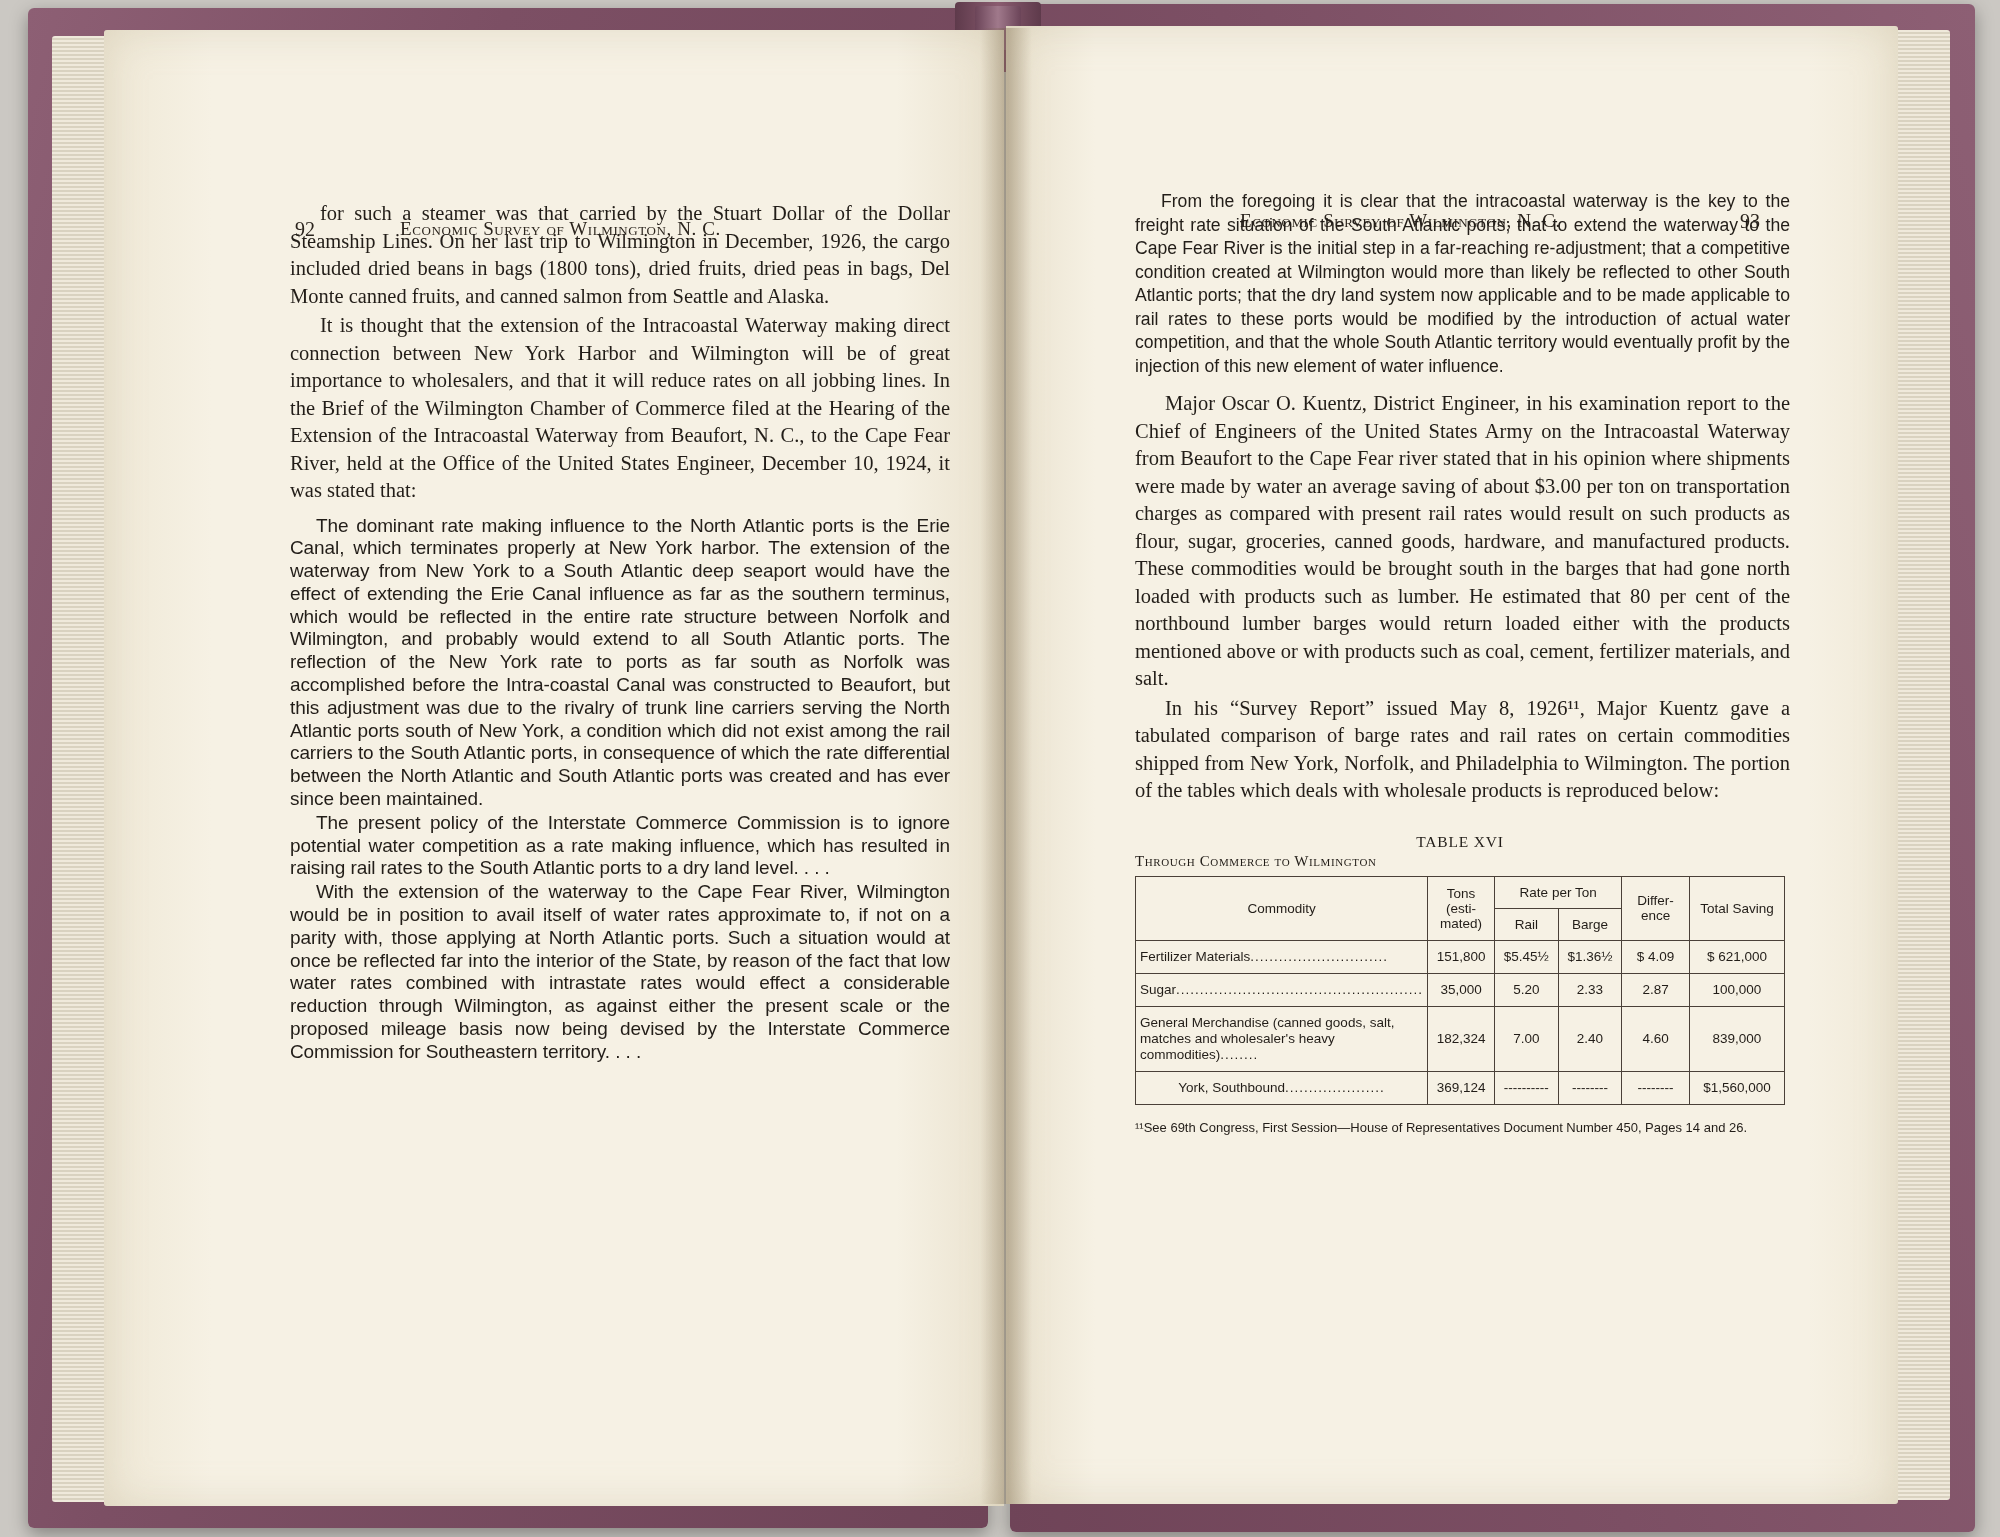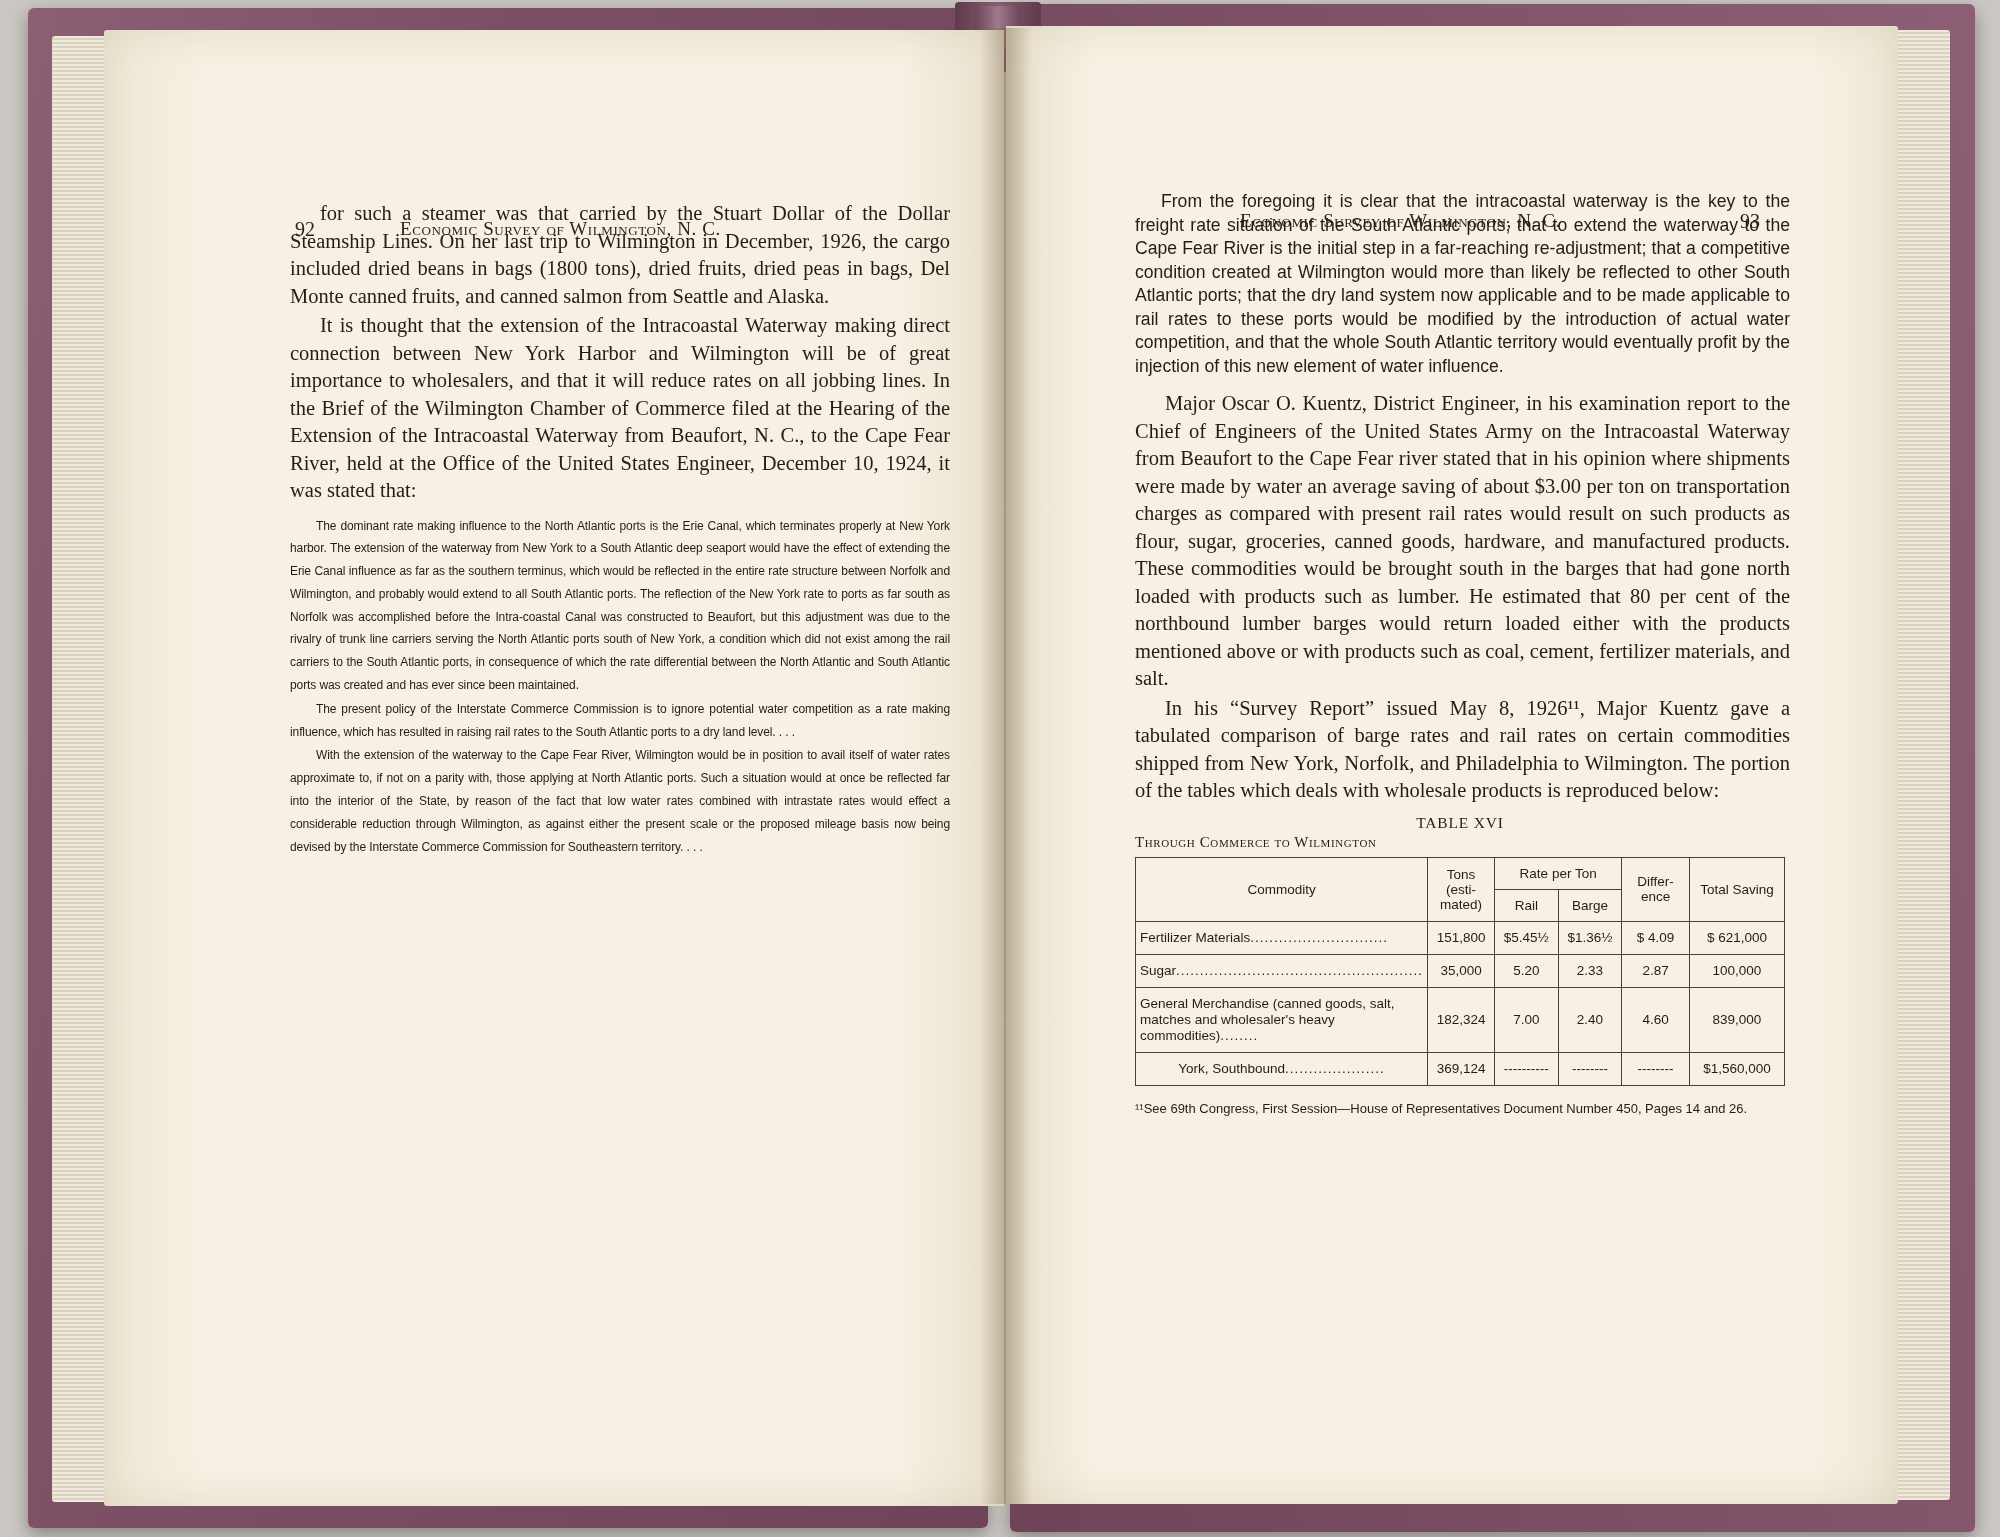--- a/index.html
+++ b/index.html
@@ -127,40 +127,40 @@
   h2.section {
     font-size: 20px;
     font-weight: bold;
     text-align: center;
     margin: 18px 0 10px 0;
     font-family: "Liberation Serif", serif;
   }
 
   p.quote {
     margin: 0 0 1px 0;
-    font-size: 12px;
+    font-size: 19px;
     line-height: 22.8px;
     text-align: justify;
     text-indent: 26px;
     font-family: "Liberation Sans", sans-serif;
     letter-spacing: -0.1px;
   }
 
   .right-para-sans {
     font-family: "Liberation Sans", sans-serif;
     font-size: 17.6px;
     line-height: 23.5px;
     text-align: justify;
     text-indent: 26px;
     margin: 0 0 12px 0;
   }
 
   
   .table-wrap {
-    margin-top: 9px;
+    margin-top: 28px;
     width: 650px;
   }
   .tbl-title {
     text-align: center;
     font-size: 15.5px;
     letter-spacing: 0.8px;
     margin-bottom: 2px;
   }
   .tbl-subtitle {
     font-variant: small-caps;

